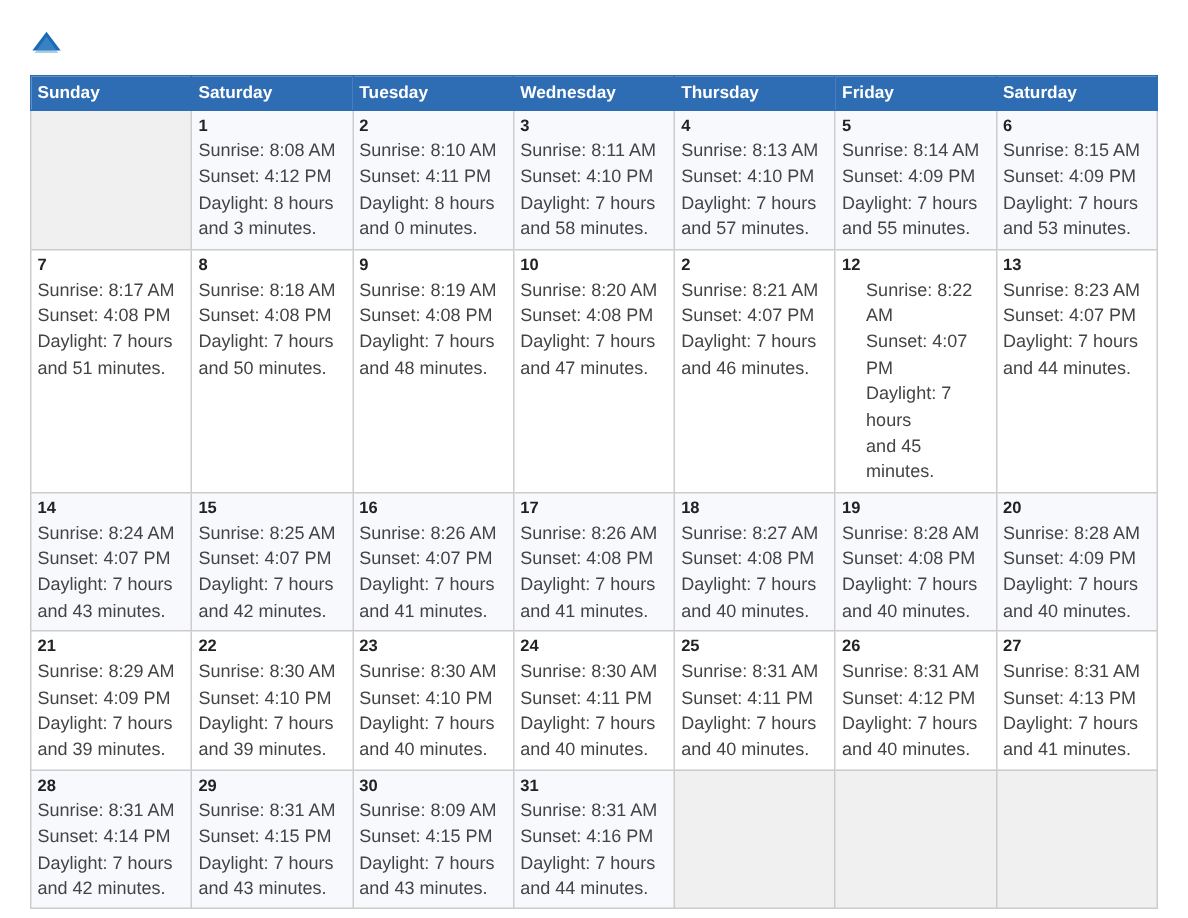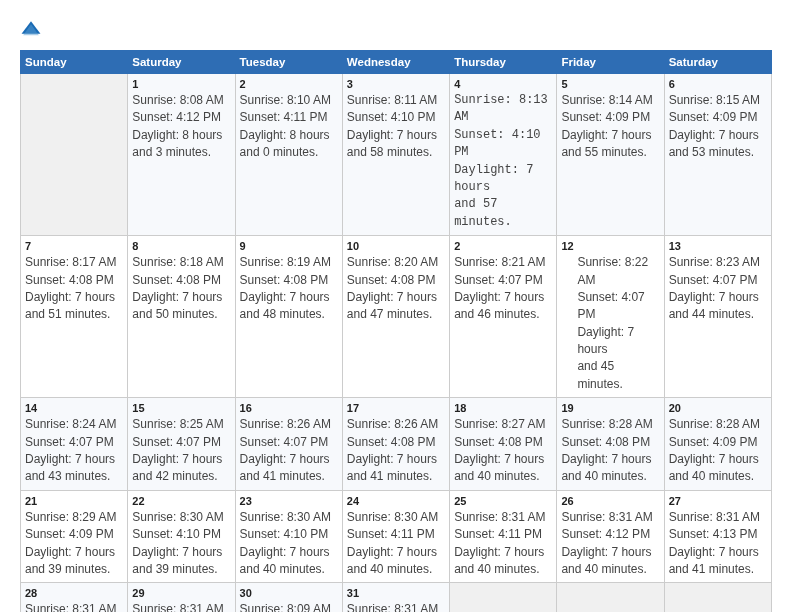--- a/index.html
+++ b/index.html
@@ -148,21 +148,21 @@
           </td>
           <td>
             <span class="day-number">3</span>
             <div class="day-info" style="white-space: pre-line;">Sunrise: 8:11 AM
 Sunset: 4:10 PM
 Daylight: 7 hours
 and 58 minutes.</div>
           </td>
           <td>
             <span class="day-number">4</span>
-            <div class="day-info" style="white-space: pre-line; font-family: Liberation Mono, monospace;">Sunrise: 8:13 AM
+            <div class="day-info" style="white-space: pre-line;">Sunrise: 8:13 AM
 Sunset: 4:10 PM
 Daylight: 7 hours
 and 57 minutes.</div>
           </td>
           <td>
             <span class="day-number">5</span>
             <div class="day-info" style="white-space: pre-line;">Sunrise: 8:14 AM
 Sunset: 4:09 PM
 Daylight: 7 hours
 and 55 minutes.</div>

